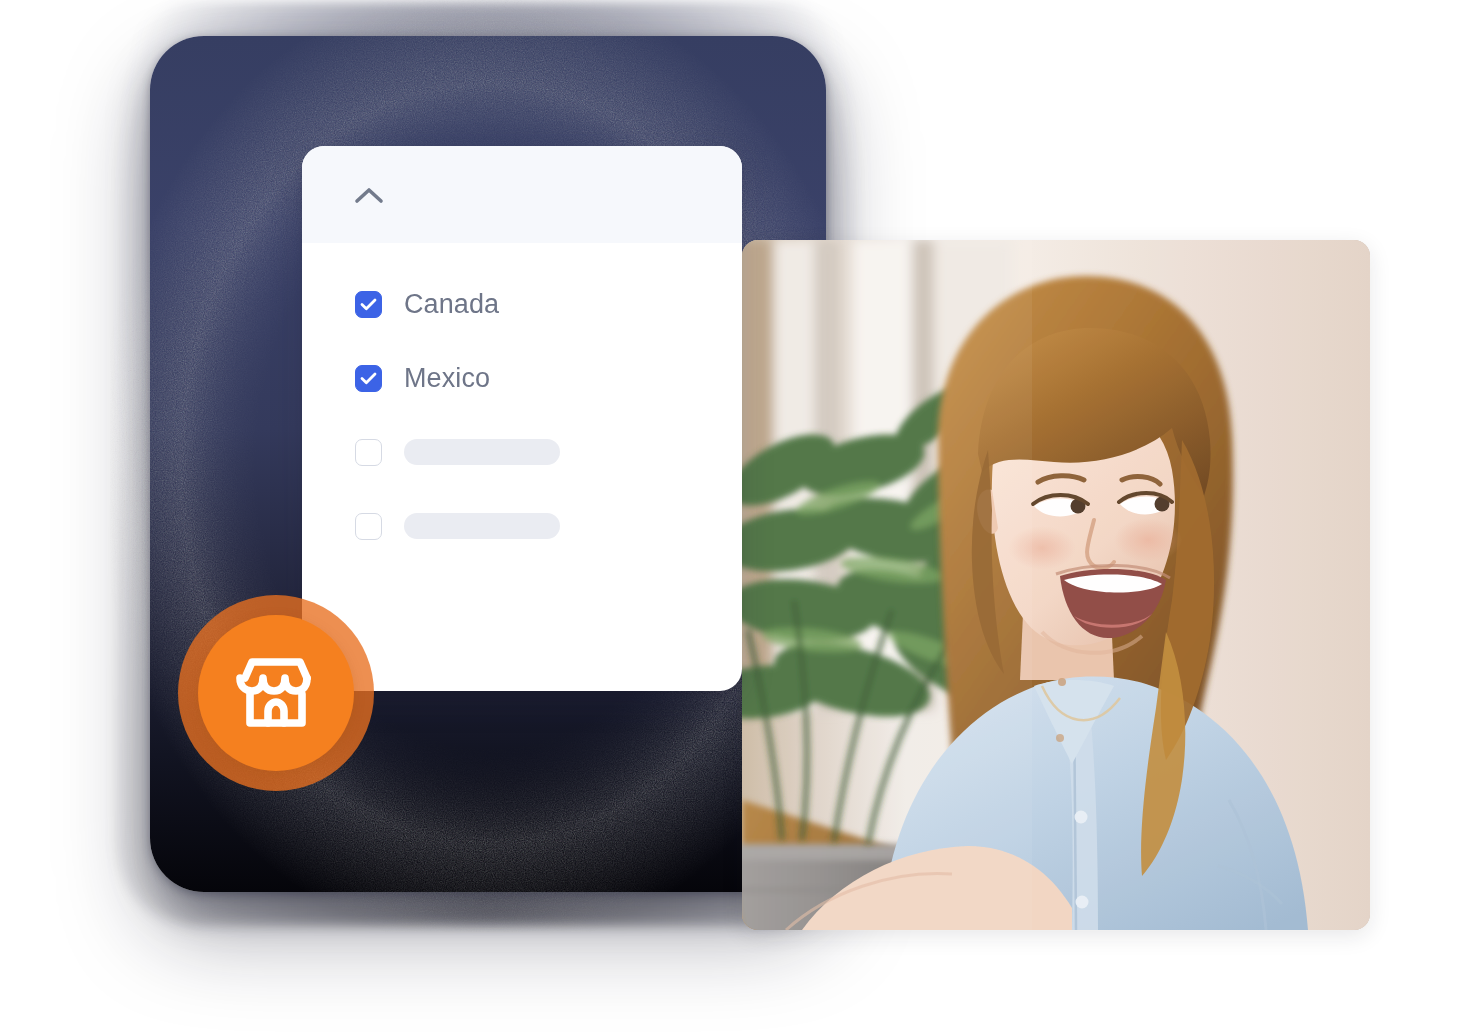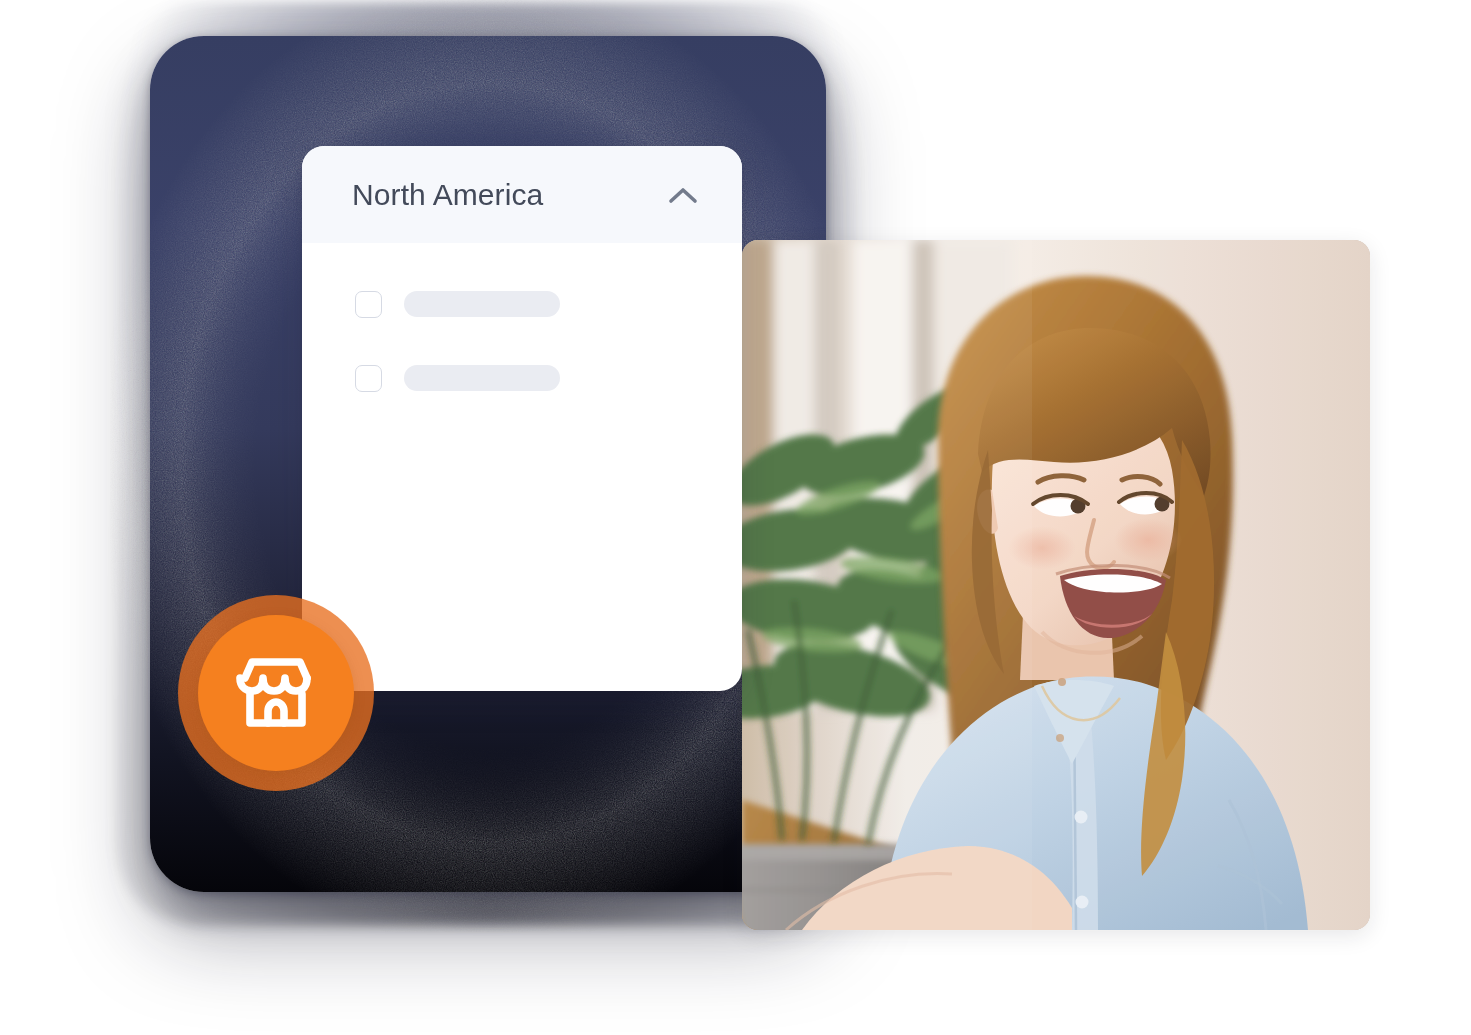--- a/index.html
+++ b/index.html
@@ -399,32 +399,47 @@
       <path d="M300 446 C 318 486, 352 492, 378 458" stroke="#ddc79c" stroke-width="2.5" fill="none" opacity=".9"></path>
 
       <rect x="0" y="0" width="290" height="690" fill="#ffffff" opacity=".06"></rect>
       <rect x="0" y="0" width="628" height="690" fill="#fff3e6" opacity=".05"></rect>
     </svg>
   </div>
 
   <div class="dropdown">
 
     <div class="dd-header">
-      <div class="dd-title">North America</div>
       <div class="chev">
         <svg width="30" height="18" viewBox="0 0 30 18" aria-hidden="true">
           <path d="M3 15 L15 4 L27 15" fill="none" stroke="#737b8c" stroke-width="3.6" stroke-linecap="round" stroke-linejoin="round"></path>
         </svg>
       </div>
     </div>
 
     <div class="dd-body">
 
-
-
+      <div class="dd-row">
+        <span class="cb checked">
+          <svg width="17" height="13" viewBox="0 0 17 13" aria-hidden="true">
+            <path d="M2 6.6 L6.3 10.8 L15 2" fill="none" stroke="#ffffff" stroke-width="2.8" stroke-linecap="round" stroke-linejoin="round"></path>
+          </svg>
+        </span>
+        <span class="dd-label">Canada</span>
+      </div>
+
+
+      <div class="dd-row">
+        <span class="cb checked">
+          <svg width="17" height="13" viewBox="0 0 17 13" aria-hidden="true">
+            <path d="M2 6.6 L6.3 10.8 L15 2" fill="none" stroke="#ffffff" stroke-width="2.8" stroke-linecap="round" stroke-linejoin="round"></path>
+          </svg>
+        </span>
+        <span class="dd-label">Mexico</span>
+      </div>
 
       <div class="dd-row">
         <span class="cb unchecked"></span>
         <span class="skeleton"></span>
       </div>
 
       <div class="dd-row">
         <span class="cb unchecked"></span>
         <span class="skeleton"></span>
       </div>

